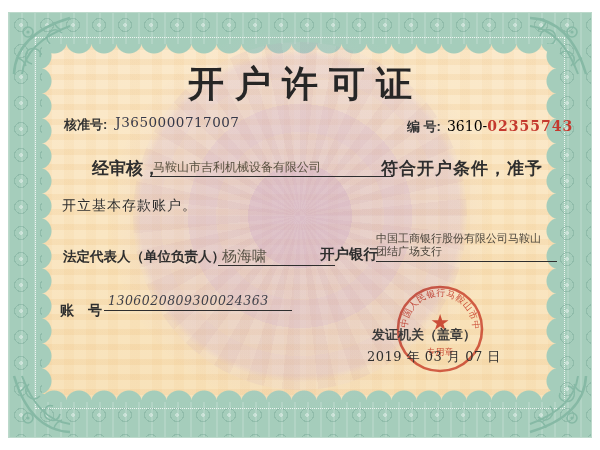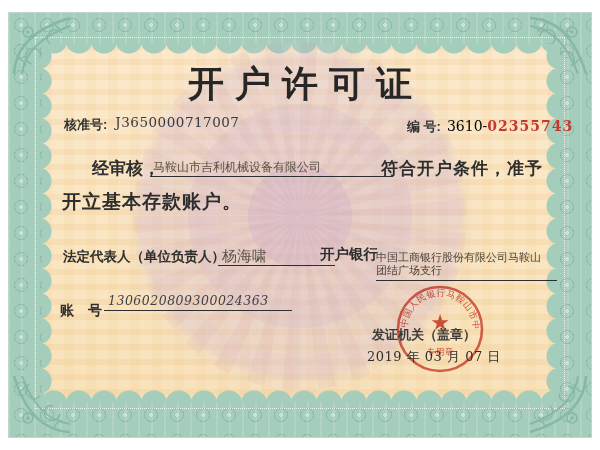--- a/index.html
+++ b/index.html
@@ -67,27 +67,27 @@
   .u{border-bottom:1.5px solid #2e2e2e;}
   .row-approve{left:64px;top:116px;font-size:13px;}
   .row-approve .val{font-size:13.5px;color:#353849;letter-spacing:0.5px;position:relative;top:-2px;margin-left:8px;}
   .row-serial{left:407px;top:118px;font-size:13px;}
   .row-serial .pre{font-family:"DejaVu Serif",serif;font-size:14px;color:#000000;margin-left:6px;}
   .row-serial .red{font-family:"DejaVu Serif",serif;font-size:14px;font-weight:bold;color:#c4392e;letter-spacing:1px;}
   .review-prefix{left:92px;top:157px;font-size:17px;font-weight:bold;color:#2e2e2e;}
   .company{left:138px;top:156px;width:240px;height:20px;font-size:12px;line-height:22px;
     font-family:"DejaVu Serif",serif;color:#57503f;padding-left:3px;margin-left:12px;}
   .review-suffix{left:381px;top:157px;font-size:17px;font-weight:bold;color:#2e2e2e;letter-spacing:1px;}
-  .review-line2{left:62px;top:189px;font-size:19px;font-weight:bold;color:#2e2e2e;letter-spacing:1px;}
+  .review-line2{left:62px;top:197px;font-size:14px;font-weight:normal;color:#2e2e2e;letter-spacing:1px;}
   .rep-label{left:63px;top:248px;font-size:13.5px;font-weight:bold;color:#2e2e2e;}
   .rep-name{left:218px;top:247px;width:113px;height:18px;font-size:15px;line-height:19px;
     font-family:"DejaVu Serif",serif;color:#5a5448;padding-left:4px;}
   .bank-label{left:320px;top:245px;font-size:14.5px;font-weight:bold;color:#2e2e2e;}
   .bank-name{left:376px;top:233px;width:181px;font-size:11px;line-height:12.5px;
-    font-family:"DejaVu Serif",serif;color:#4c463c;white-space:normal;padding-bottom:3px;margin-top:19px;}
+    font-family:"DejaVu Serif",serif;color:#4c463c;white-space:normal;padding-bottom:3px;}
   .acct-label{left:60px;top:302px;font-size:14px;font-weight:bold;color:#2e2e2e;}
   .acct-num{left:104px;top:292px;width:184px;height:18px;font-size:12.5px;line-height:18px;
     font-family:"DejaVu Serif",serif;color:#3d3f49;letter-spacing:0.5px;padding-left:4px;font-style:italic;}
   .issuer-label{left:372px;top:326px;font-size:13px;font-weight:bold;color:#3a3a3a;z-index:3;}
   .issue-date{left:367px;top:348px;font-size:13px;font-family:"DejaVu Serif",serif;color:#2f2f2f;z-index:3;letter-spacing:0.5px;}
   
   .seal{position:absolute;left:393px;top:282px;width:94px;height:94px;z-index:2;
     mix-blend-mode:multiply;opacity:0.92;}
 </style>
 </head>

